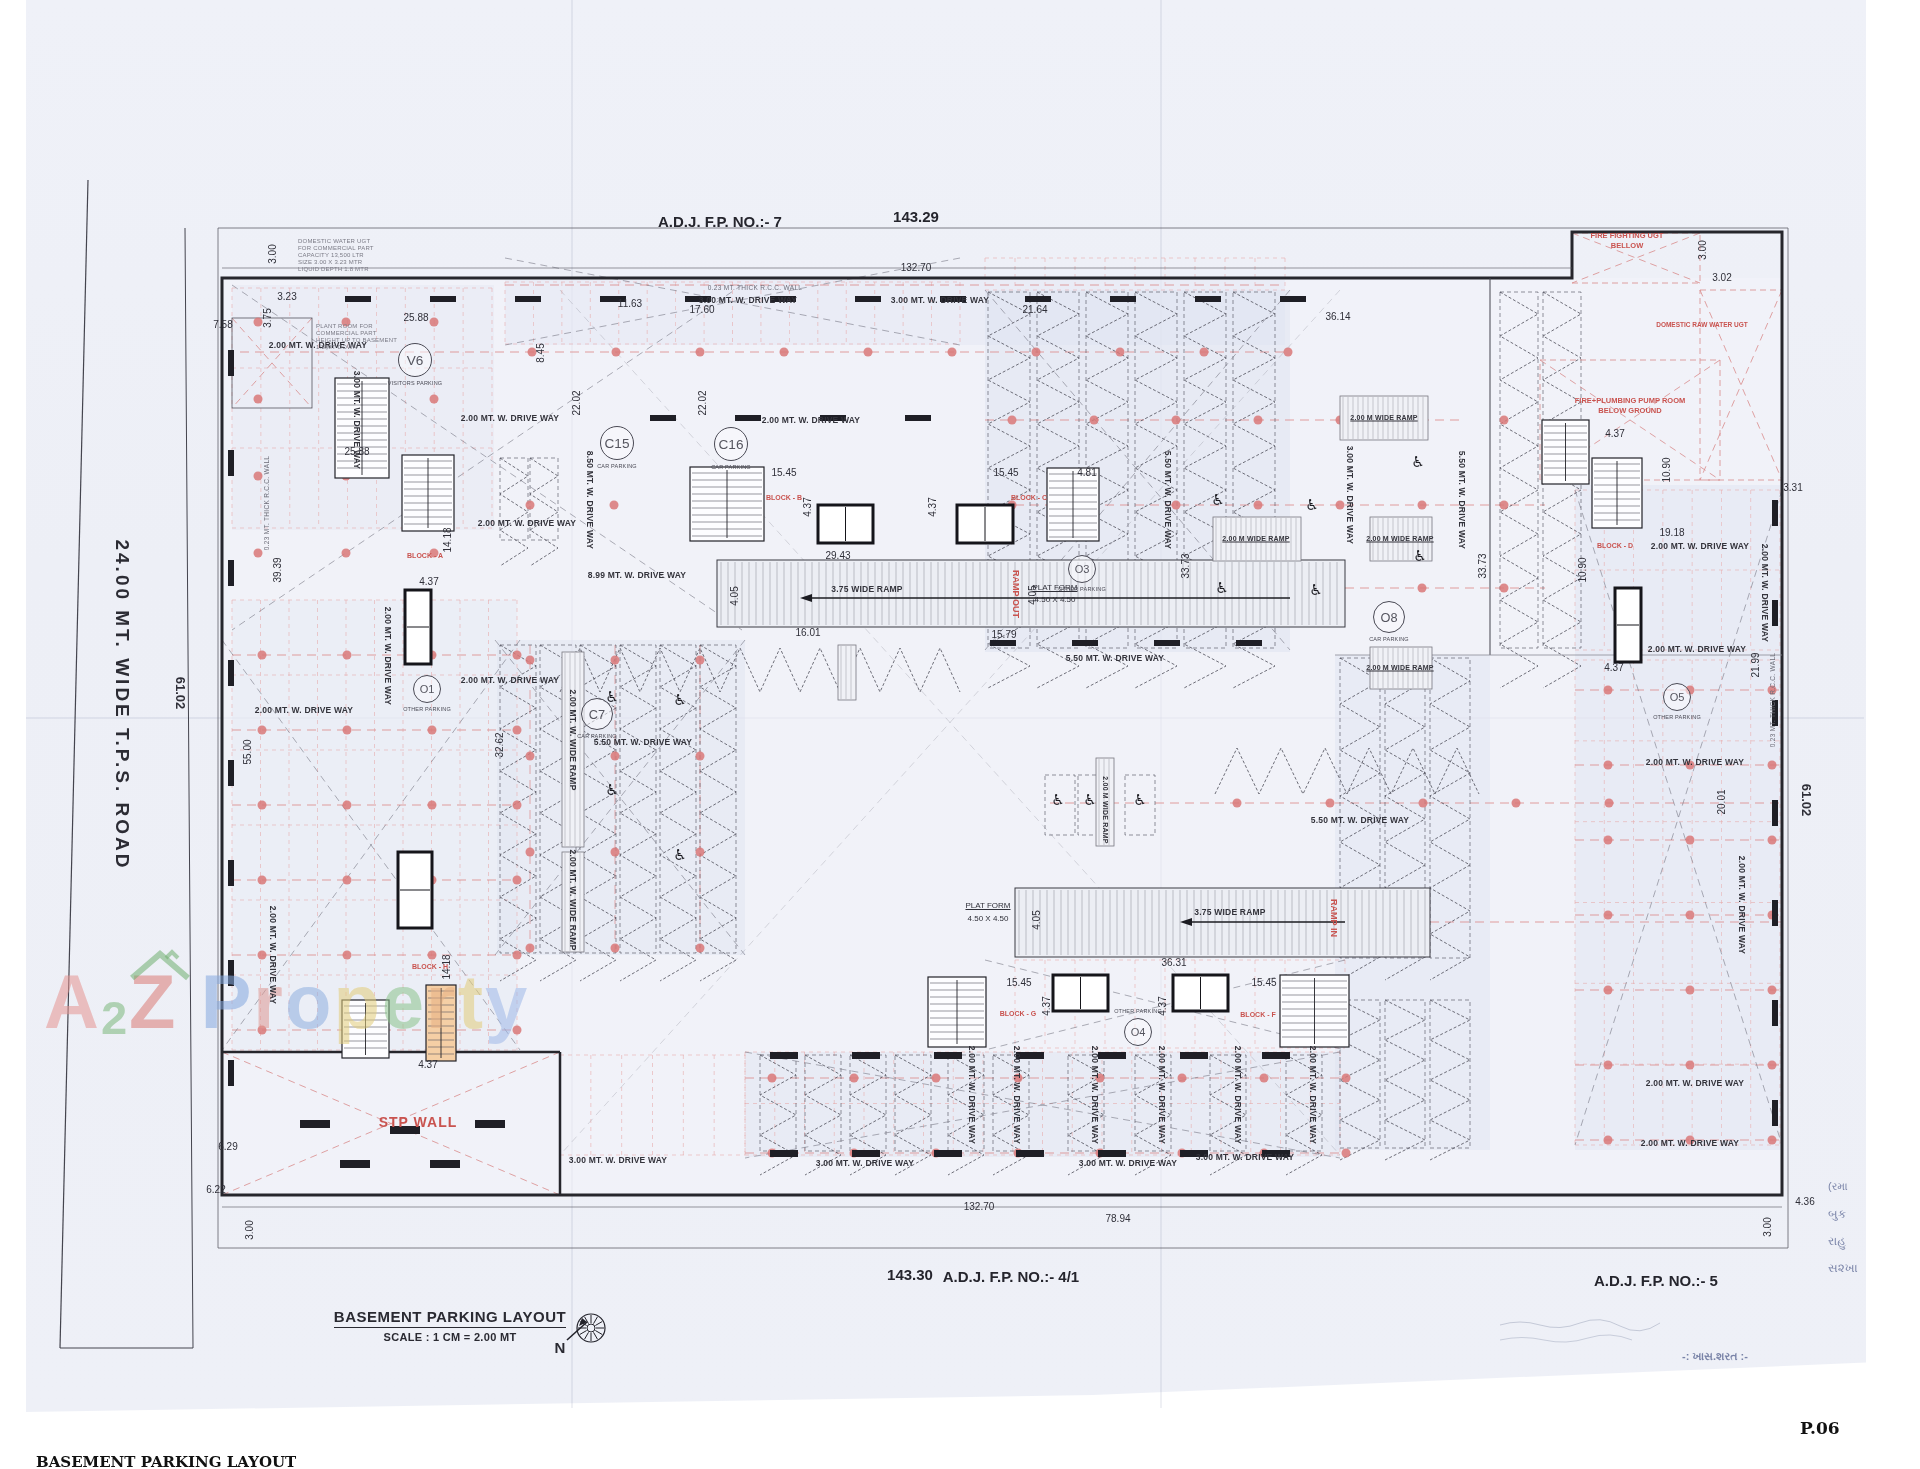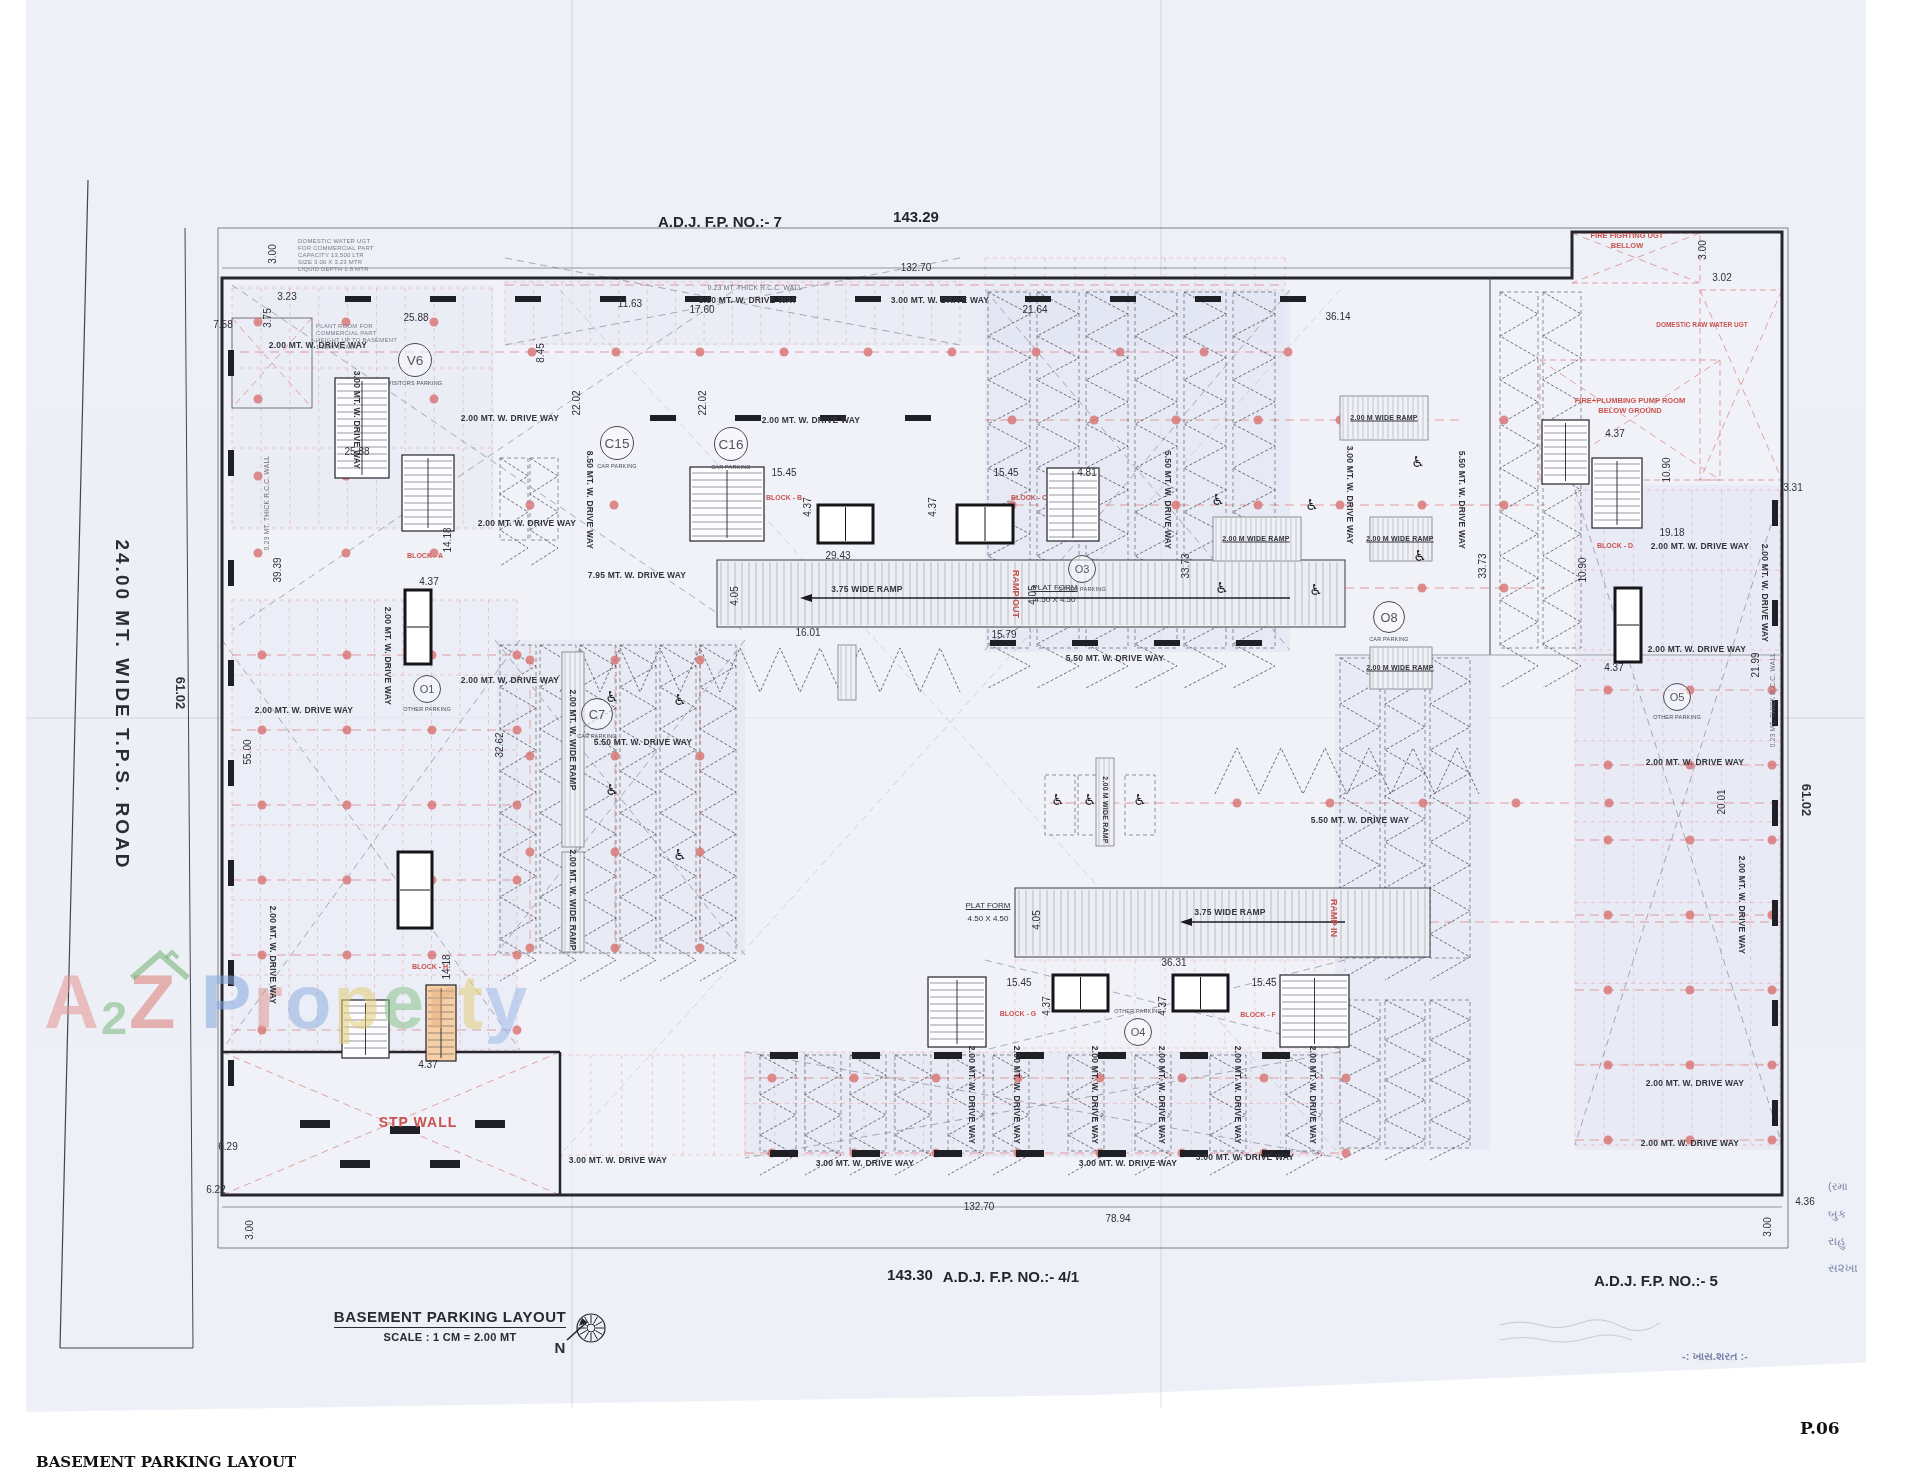--- a/index.html
+++ b/index.html
@@ -1001,21 +1001,21 @@
       <div class="lbl drv" style="left: 1690px; top: 1143px;">2.00 MT. W. DRIVE WAY</div>
       <div class="lbl drv" style="left: 748px; top: 300px;">3.00 MT. W. DRIVE WAY</div>
       <div class="lbl drv" style="left: 940px; top: 300px;">3.00 MT. W. DRIVE WAY</div>
       <div class="lbl drv" style="left: 618px; top: 1160px;">3.00 MT. W. DRIVE WAY</div>
       <div class="lbl drv" style="left: 865px; top: 1163px;">3.00 MT. W. DRIVE WAY</div>
       <div class="lbl drv" style="left: 1128px; top: 1163px;">3.00 MT. W. DRIVE WAY</div>
       <div class="lbl drv" style="left: 1245px; top: 1157px;">3.00 MT. W. DRIVE WAY</div>
       <div class="lbl drv" style="left: 643px; top: 742px;">5.50 MT. W. DRIVE WAY</div>
       <div class="lbl drv" style="left: 1360px; top: 820px;">5.50 MT. W. DRIVE WAY</div>
       <div class="lbl drv" style="left: 1115px; top: 658px;">5.50 MT. W. DRIVE WAY</div>
-      <div class="lbl drv" style="left: 637px; top: 575px;">7.95 MT. W. DRIVE WAY</div>
+      <div class="lbl drv" style="left: 637px; top: 575px;">8.99 MT. W. DRIVE WAY</div>
       <div class="lbl drv r90" style="left: 388px; top: 656px;">2.00 MT. W. DRIVE WAY</div>
       <div class="lbl drv r90" style="left: 273px; top: 955px;">2.00 MT. W. DRIVE WAY</div>
       <div class="lbl drv r90" style="left: 972px; top: 1095px;">2.00 MT. W. DRIVE WAY</div>
       <div class="lbl drv r90" style="left: 1017px; top: 1095px;">2.00 MT. W. DRIVE WAY</div>
       <div class="lbl drv r90" style="left: 1095px; top: 1095px;">2.00 MT. W. DRIVE WAY</div>
       <div class="lbl drv r90" style="left: 1162px; top: 1095px;">2.00 MT. W. DRIVE WAY</div>
       <div class="lbl drv r90" style="left: 1238px; top: 1095px;">2.00 MT. W. DRIVE WAY</div>
       <div class="lbl drv r90" style="left: 1313px; top: 1095px;">2.00 MT. W. DRIVE WAY</div>
       <div class="lbl drv r90" style="left: 1765px; top: 593px;">2.00 MT. W. DRIVE WAY</div>
       <div class="lbl drv r90" style="left: 1742px; top: 905px;">2.00 MT. W. DRIVE WAY</div>

